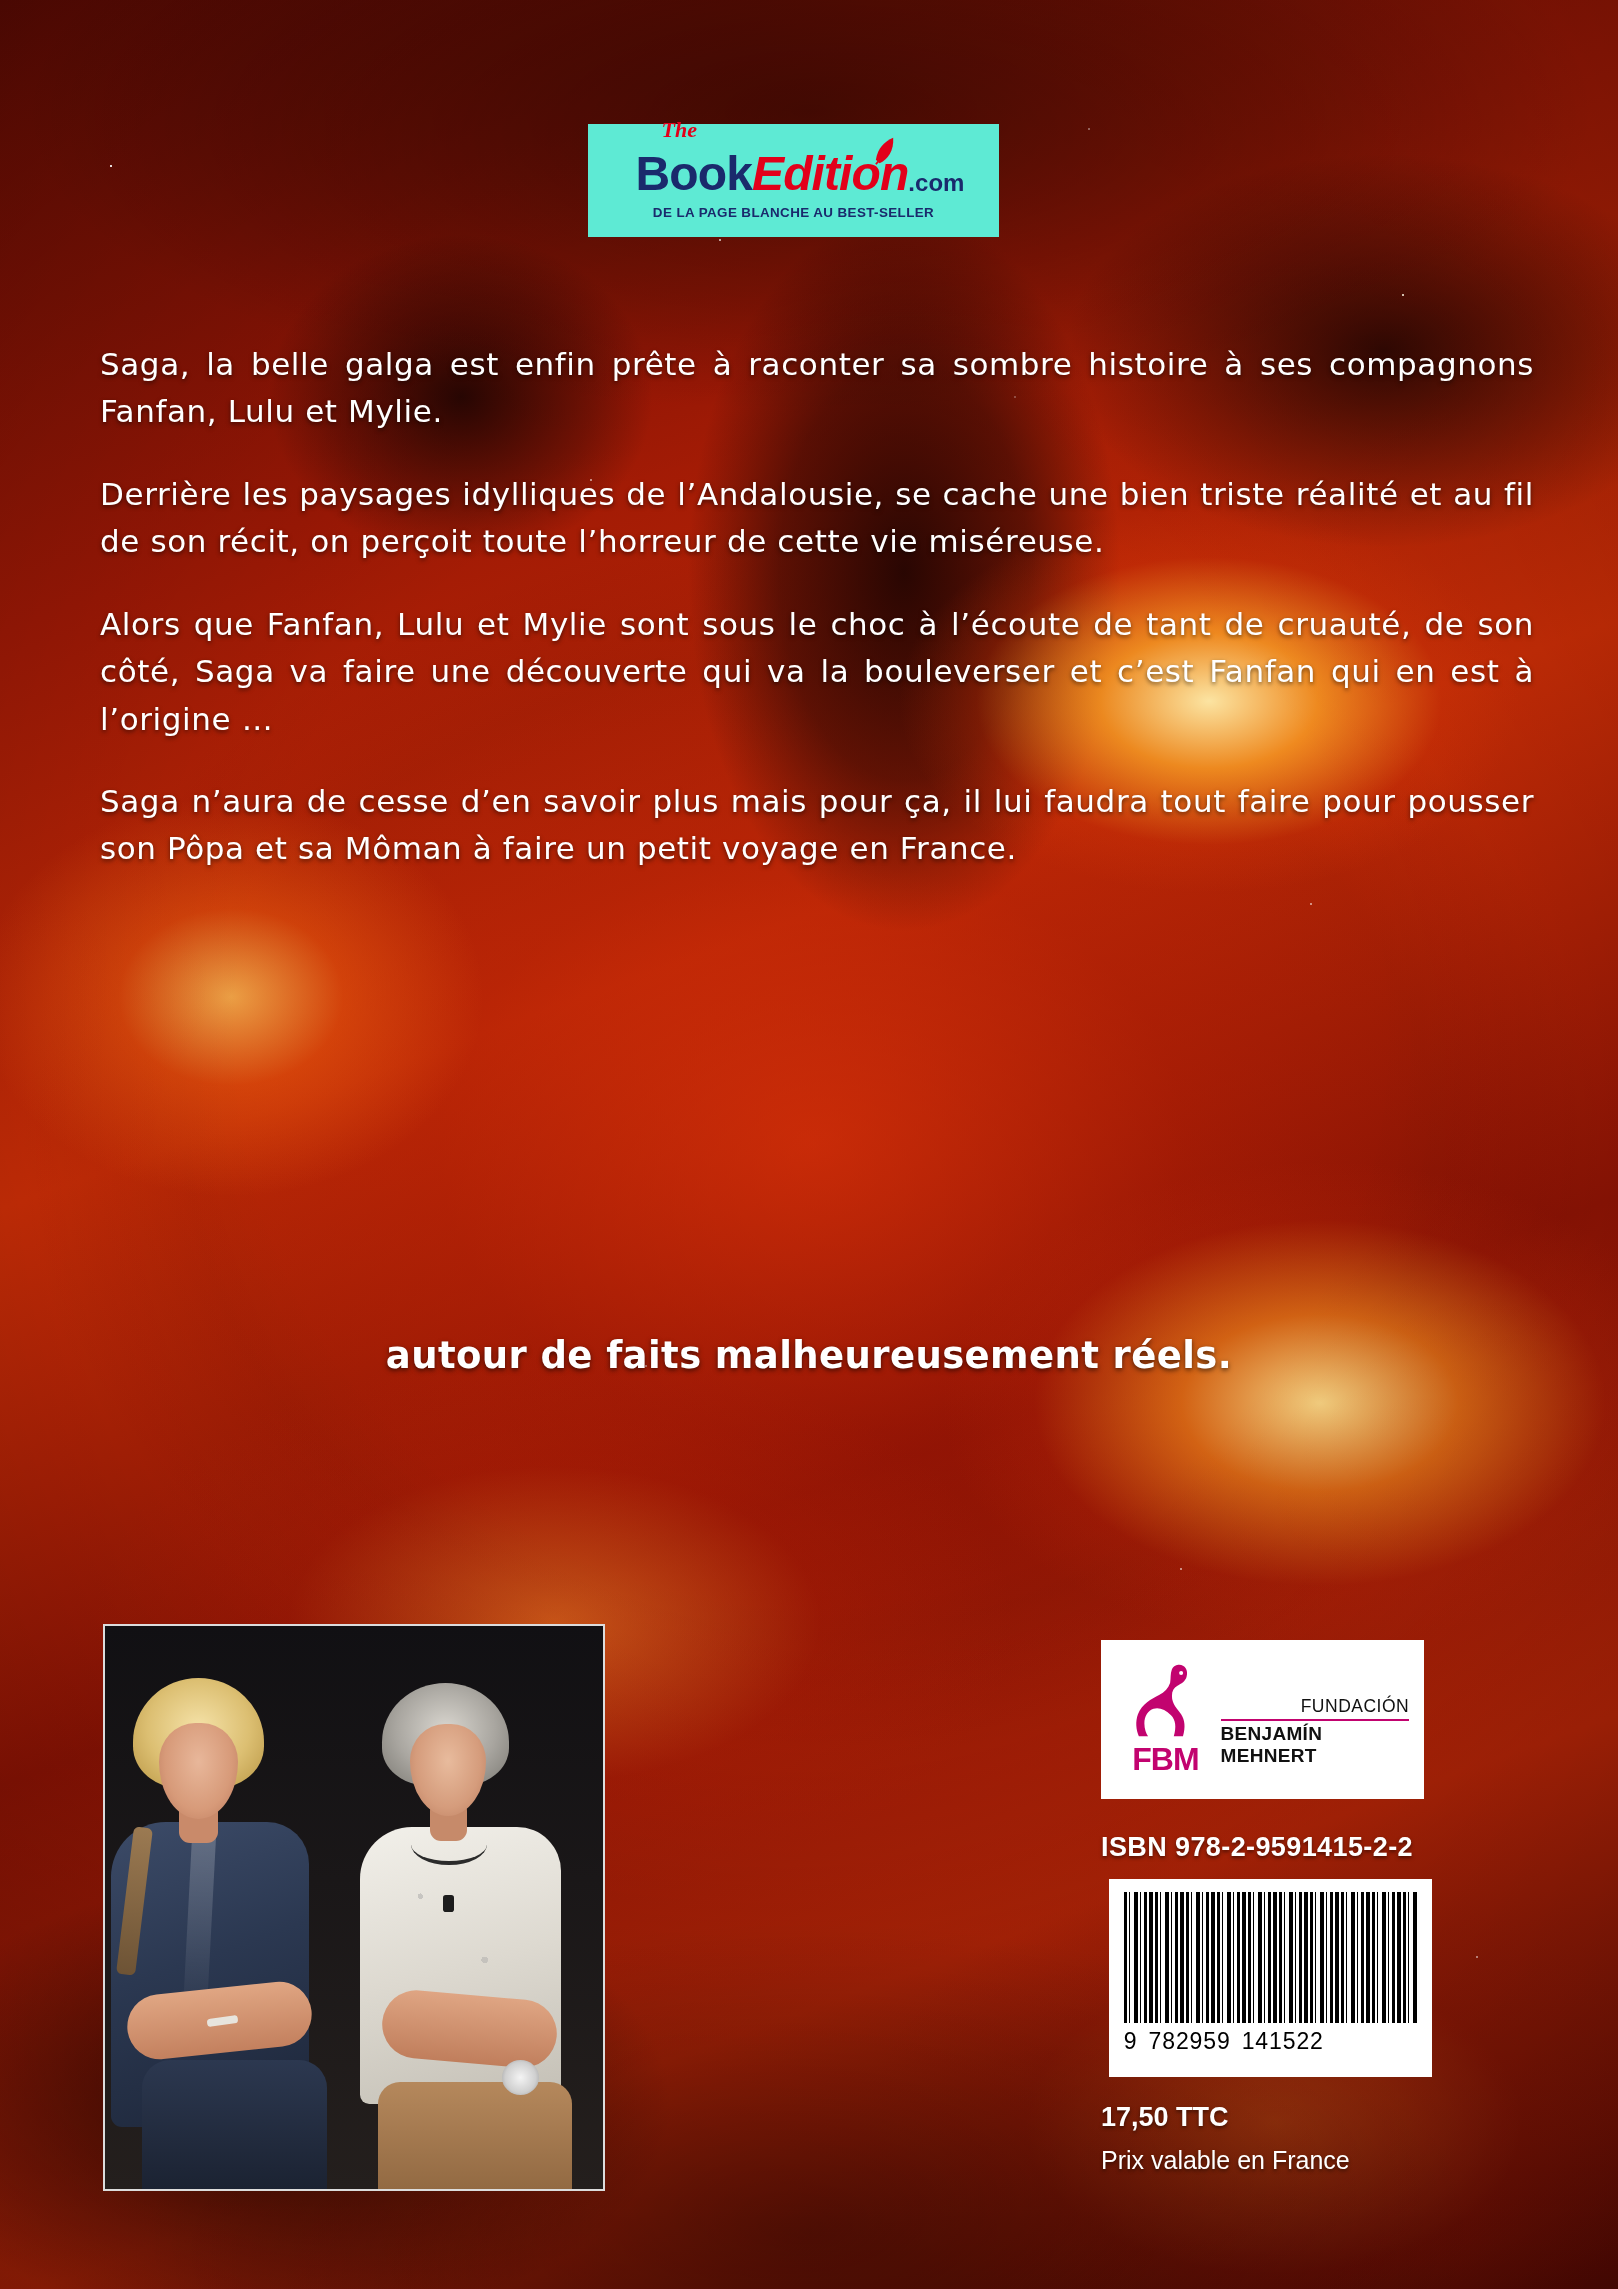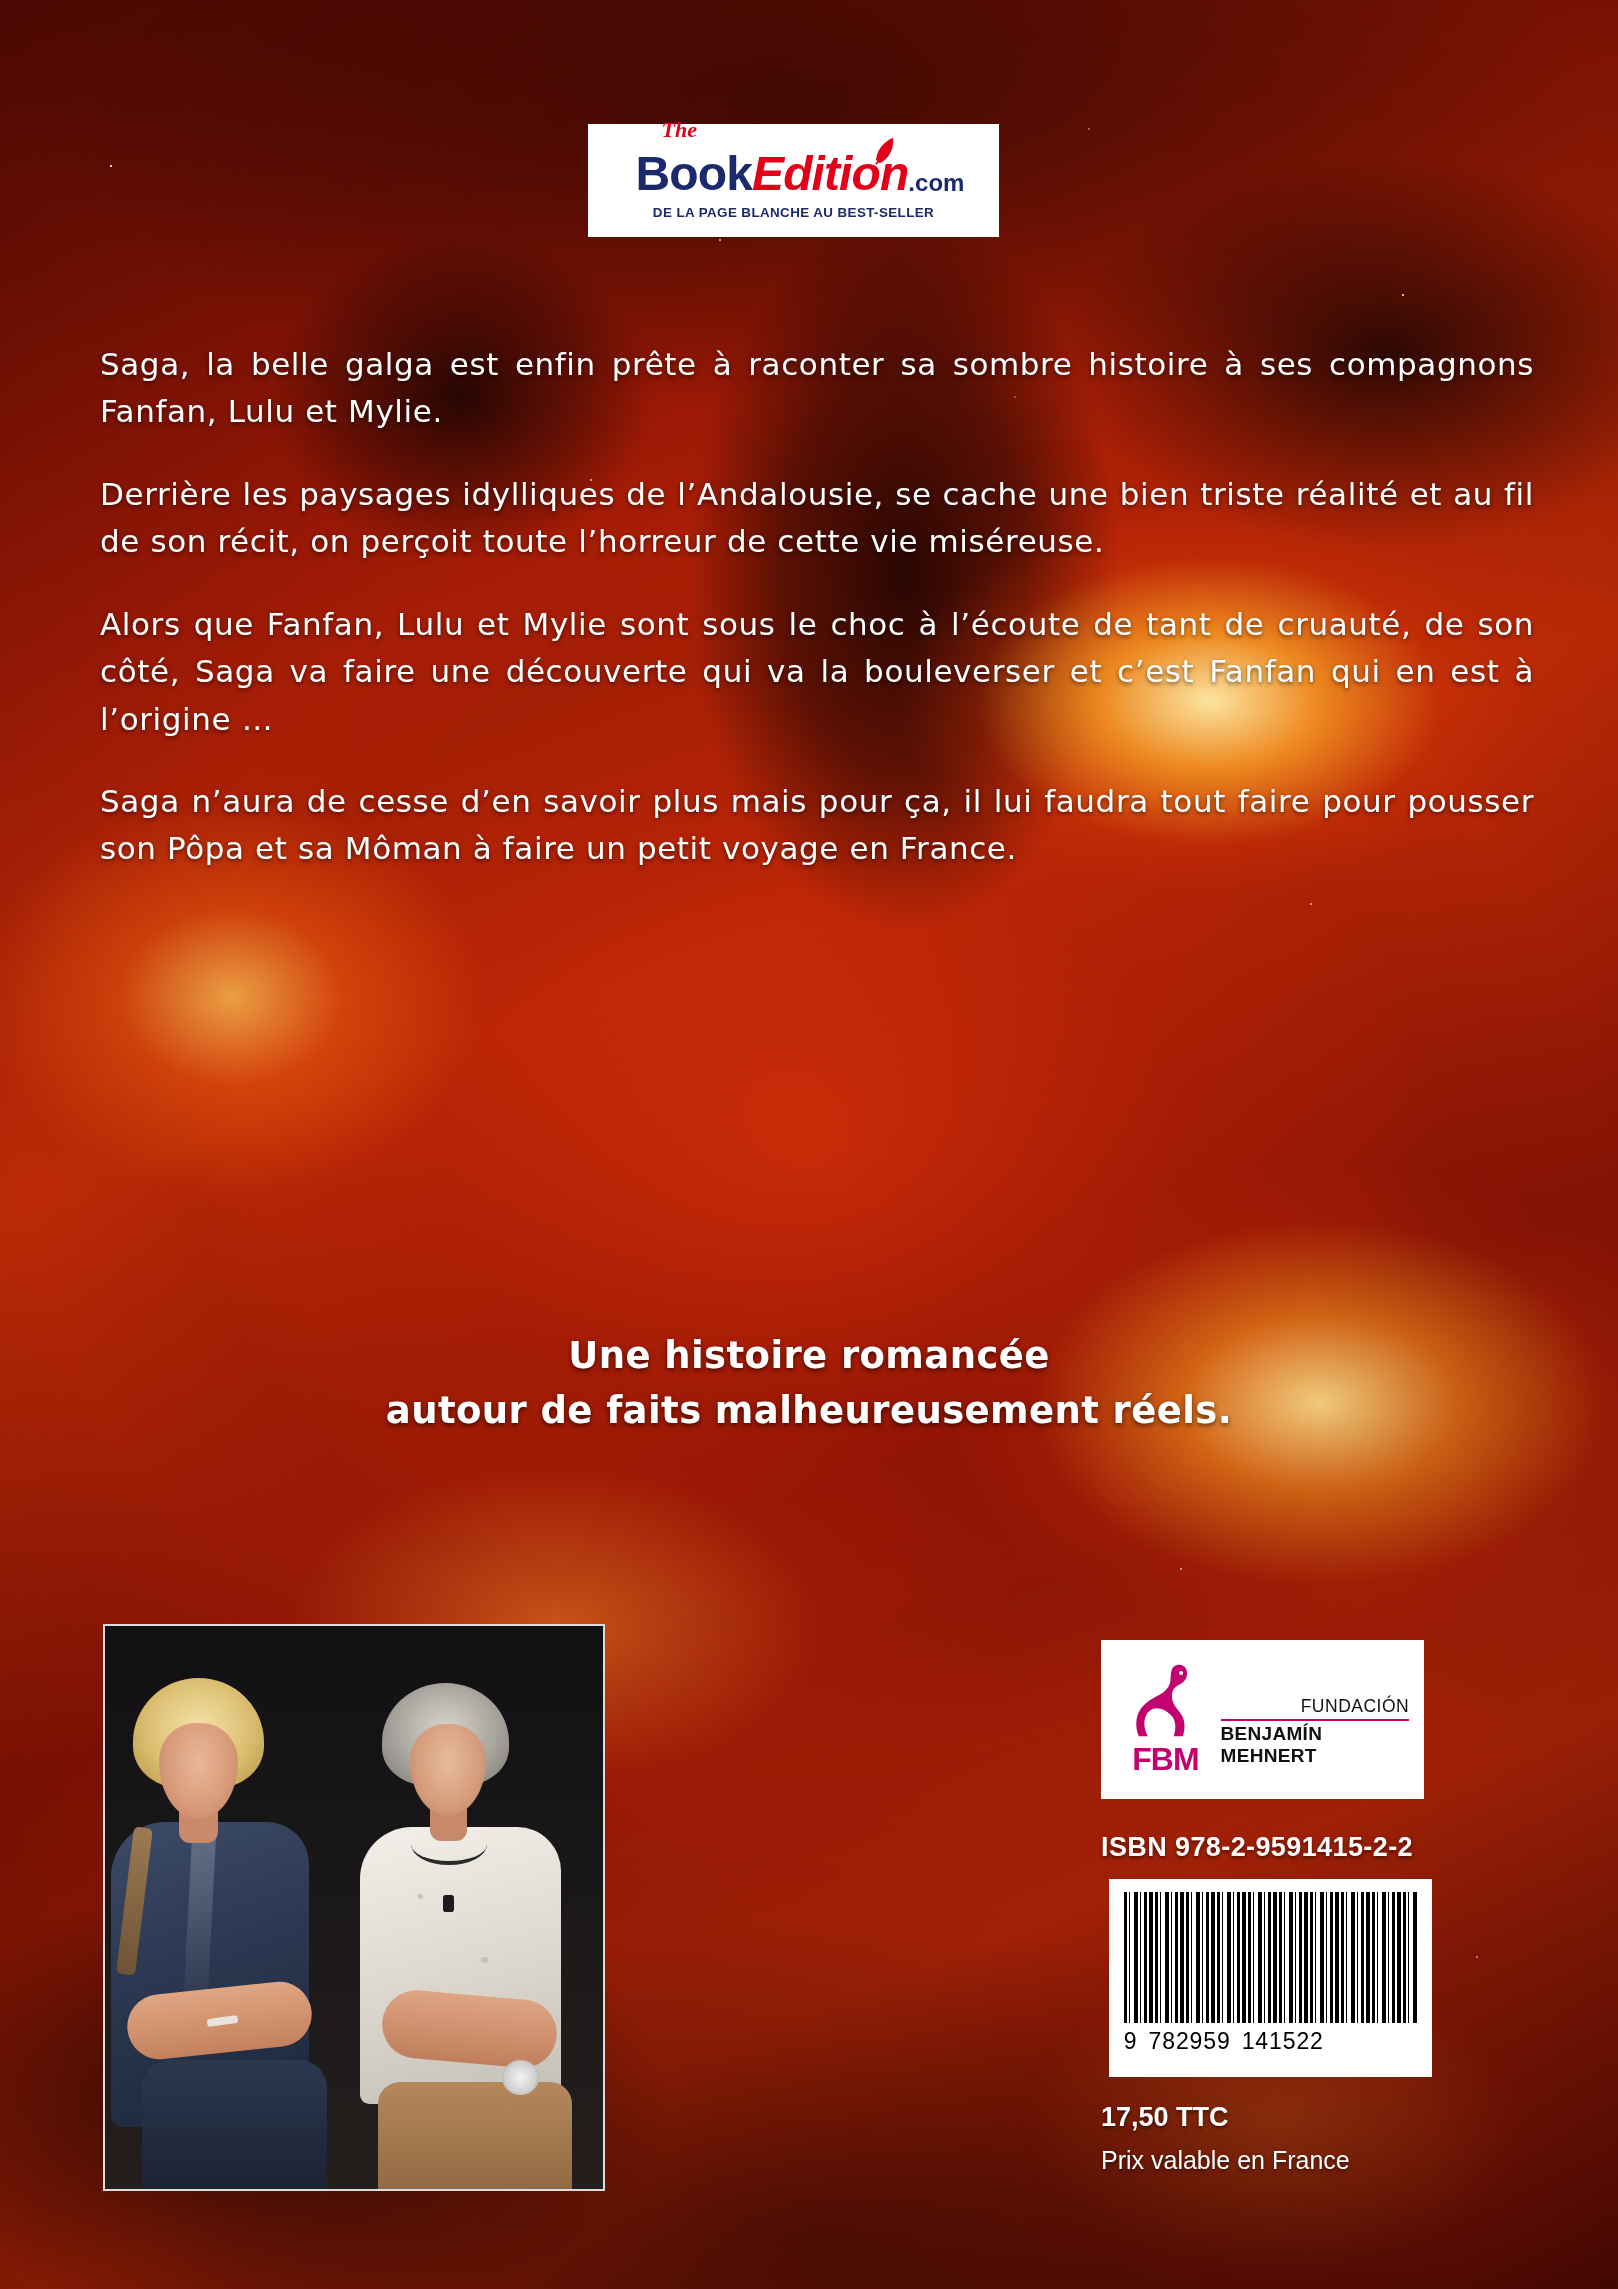--- a/index.html
+++ b/index.html
@@ -67,21 +67,21 @@
       radial-gradient(1.2px 1.2px at 1532px 1311px, rgba(255,255,255,0.4) 50%, transparent 51%);
   }
 
   
   .logo-box {
     position: absolute;
     left: 588px;
     top: 124px;
     width: 411px;
     height: 113px;
-    background: #ffffff;
+    background: #5eead4;
     display: flex;
     flex-direction: column;
     justify-content: center;
     align-items: center;
   }
   .logo-main {
     position: relative;
     display: flex;
     align-items: flex-end;
     line-height: 1;
@@ -429,21 +429,20 @@
   </div>
 
   <div class="blurb">
     <p>Saga, la belle galga est enfin prête à raconter sa sombre histoire à ses compagnons Fanfan, Lulu et Mylie.</p>
     <p>Derrière les paysages idylliques de l’Andalousie, se cache une bien triste réalité et au fil de son récit, on perçoit toute l’horreur de cette vie miséreuse.</p>
     <p>Alors que Fanfan, Lulu et Mylie sont sous le choc à l’écoute de tant de cruauté, de son côté, Saga va faire une découverte qui va la bouleverser et c’est Fanfan qui en est à l’origine …</p>
     <p>Saga n’aura de cesse d’en savoir plus mais pour ça, il lui faudra tout faire pour pousser son Pôpa et sa Môman à faire un petit voyage en France.</p>
   </div>
 
   <div class="tagline">
-    <div>Une histoire romancée</div>
     <div>autour de faits malheureusement réels.</div>
   </div>
 
   <div class="photo">
     <div class="photo-inner">
       <div class="ph-bg"></div>
       <div class="ph-person p1-body"></div>
       <div class="ph-person p1-leg"></div>
       <div class="ph-person p1-shirtline"></div>
       <div class="ph-person p1-strap"></div>

